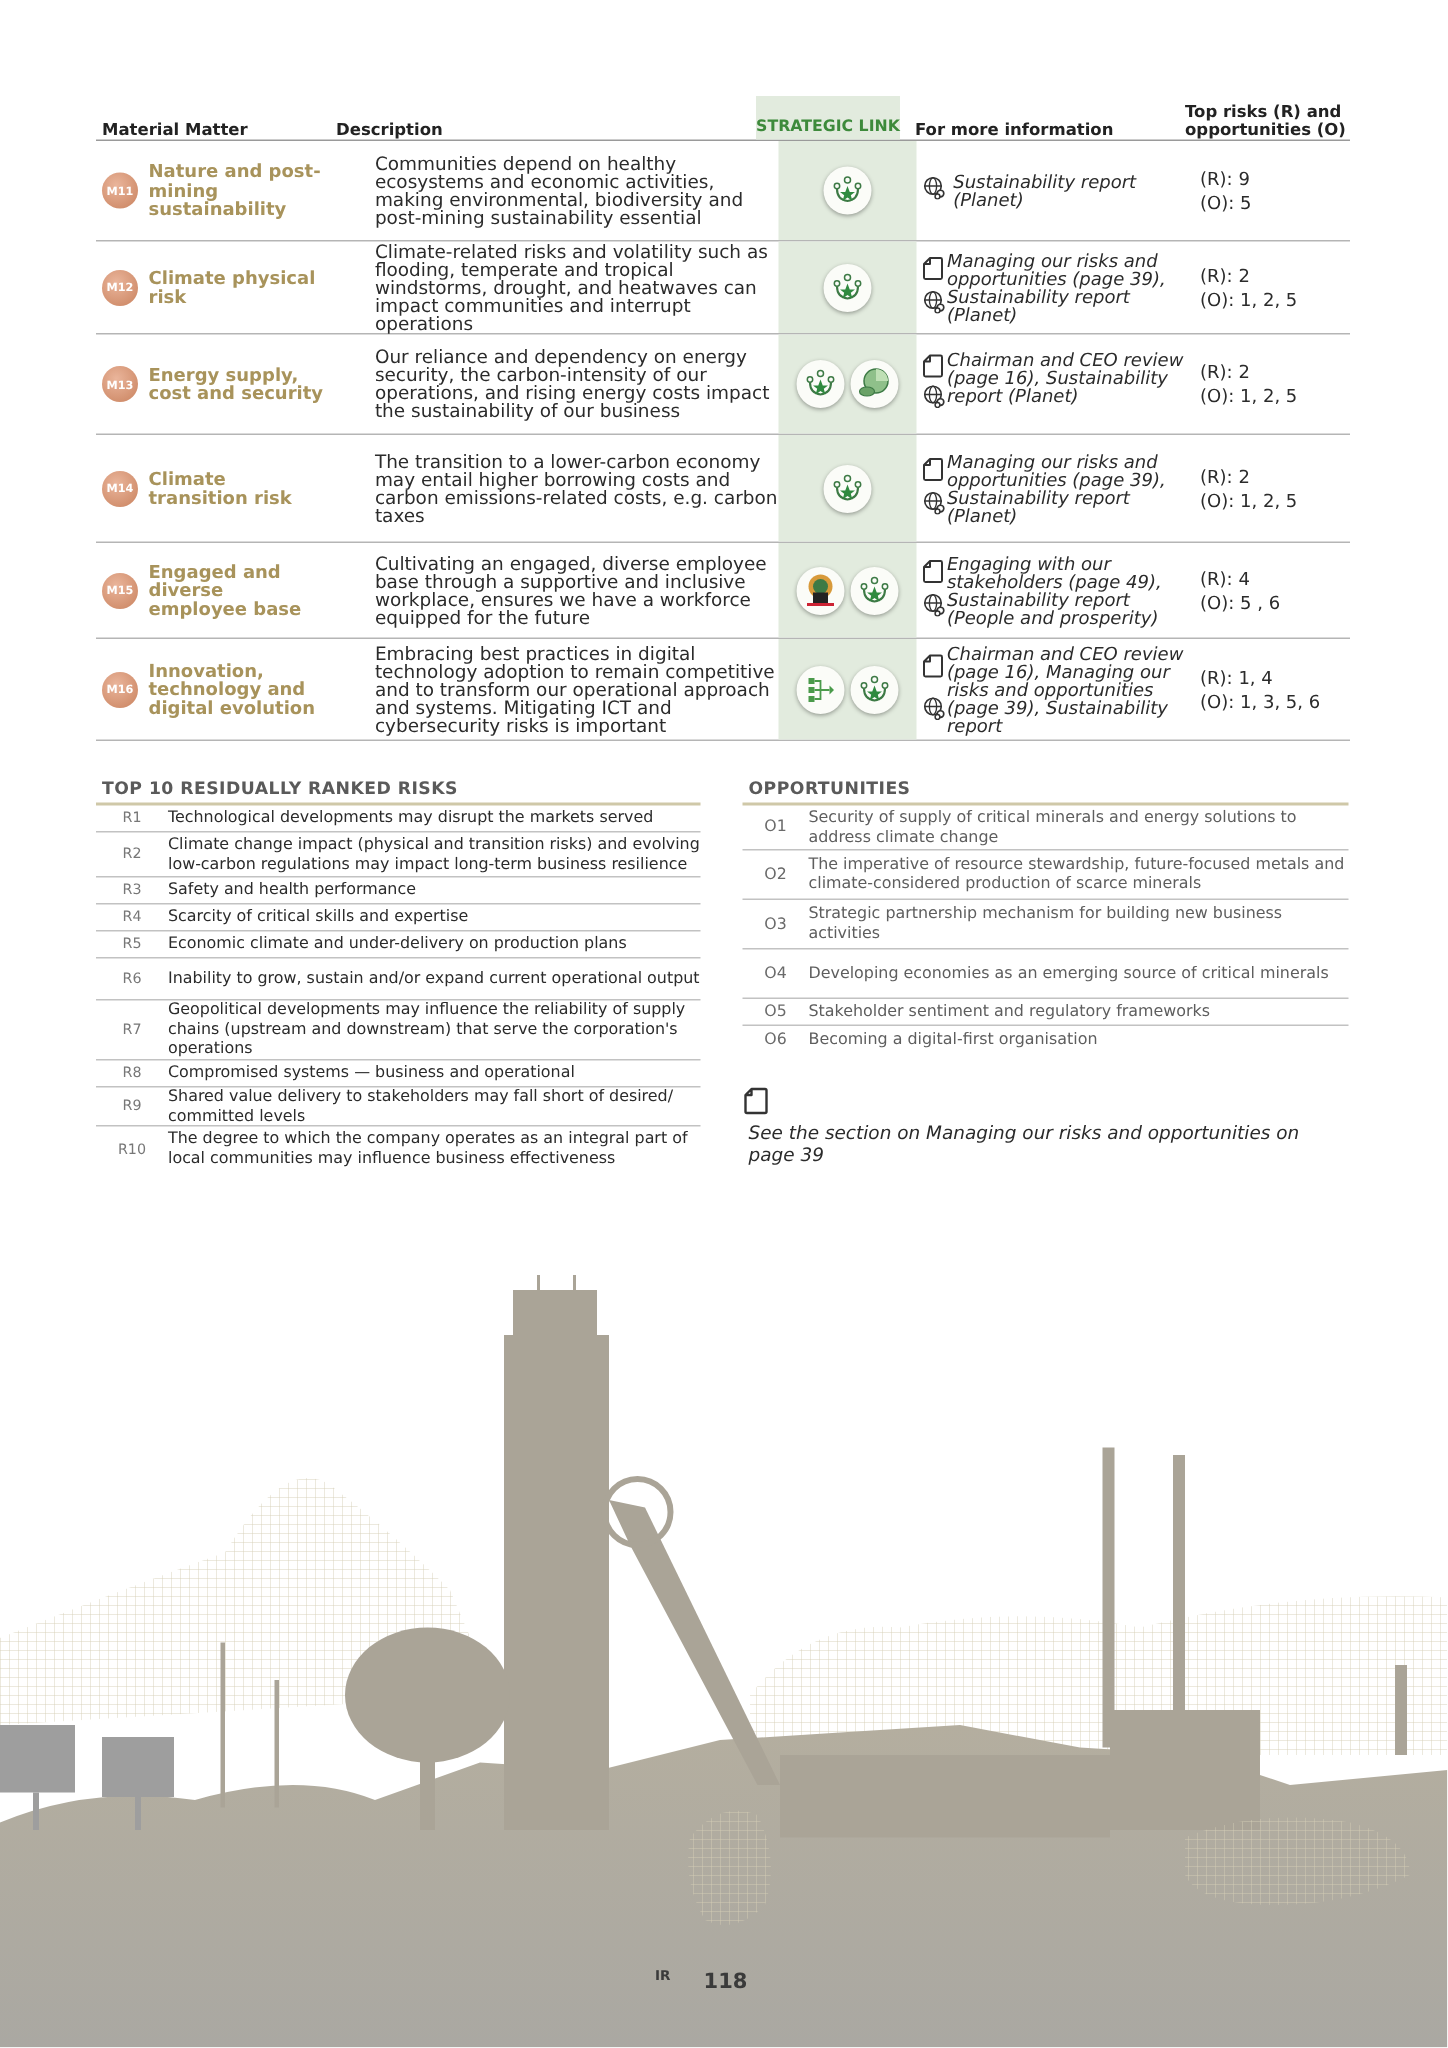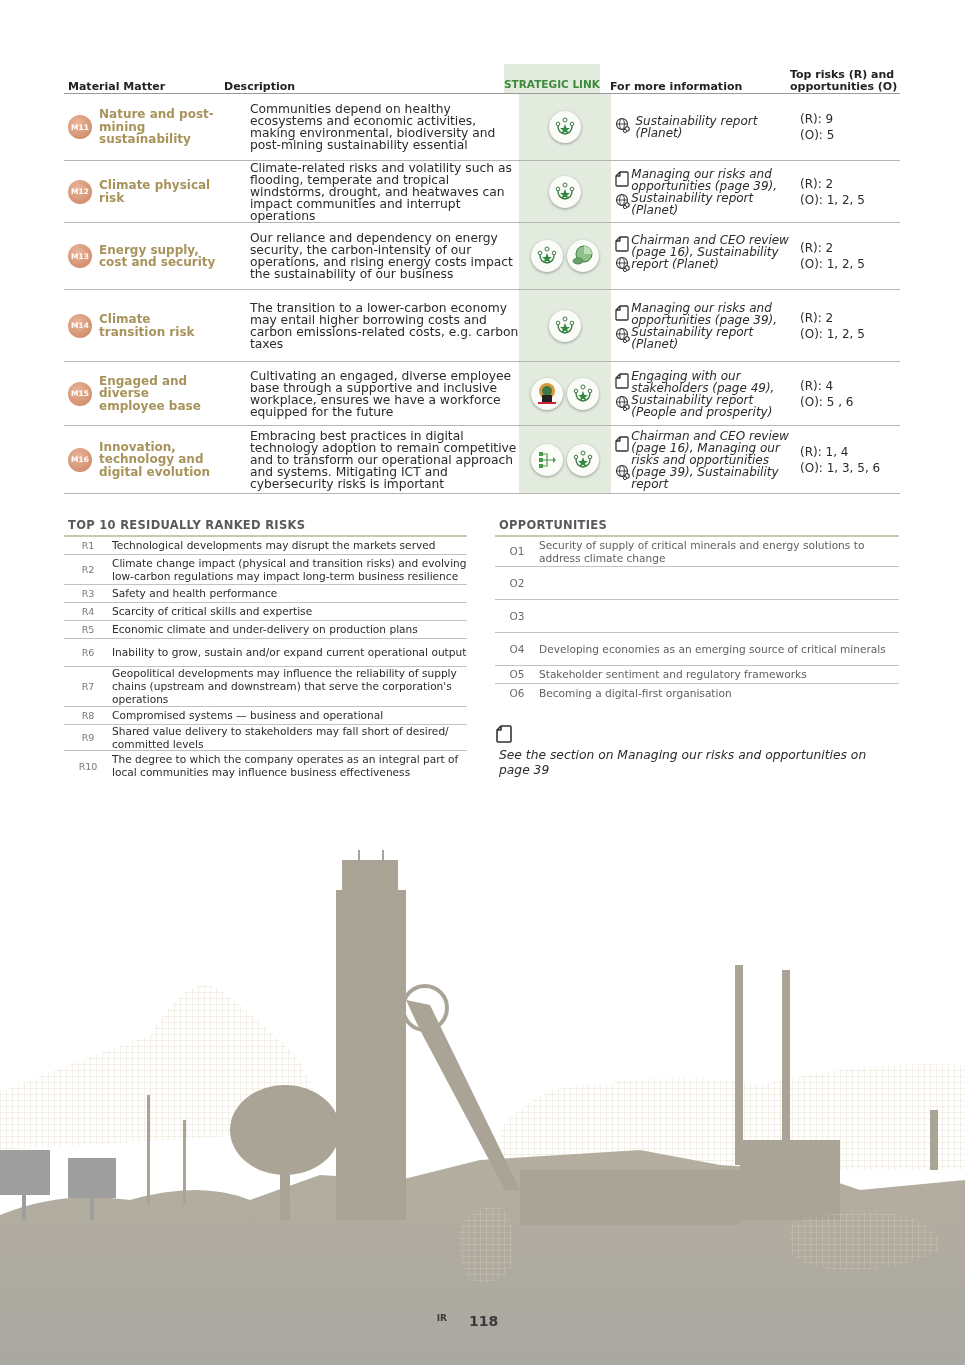--- a/index.html
+++ b/index.html
@@ -346,23 +346,25 @@
 
 <div class="opps">
   <div class="sec-title">OPPORTUNITIES</div>
   <div id="opp-rows">
       <div class="list-row" style="height: 30px;">
         <span class="list-id">O1</span>
         <span class="list-text">Security of supply of critical minerals and energy solutions to address climate change</span>
       </div>
       <div class="list-row" style="height: 33px;">
         <span class="list-id">O2</span>
+        <span class="list-text">The imperative of resource stewardship, future-focused metals and climate-considered production of scarce minerals</span>
       </div>
       <div class="list-row" style="height: 33px;">
         <span class="list-id">O3</span>
+        <span class="list-text">Strategic partnership mechanism for building new business activities</span>
       </div>
       <div class="list-row" style="height: 33px;">
         <span class="list-id">O4</span>
         <span class="list-text">Developing economies as an emerging source of critical minerals</span>
       </div>
       <div class="list-row" style="height: 18px;">
         <span class="list-id">O5</span>
         <span class="list-text">Stakeholder sentiment and regulatory frameworks</span>
       </div>
       <div class="list-row" style="height: 18px; border-bottom: none;">

